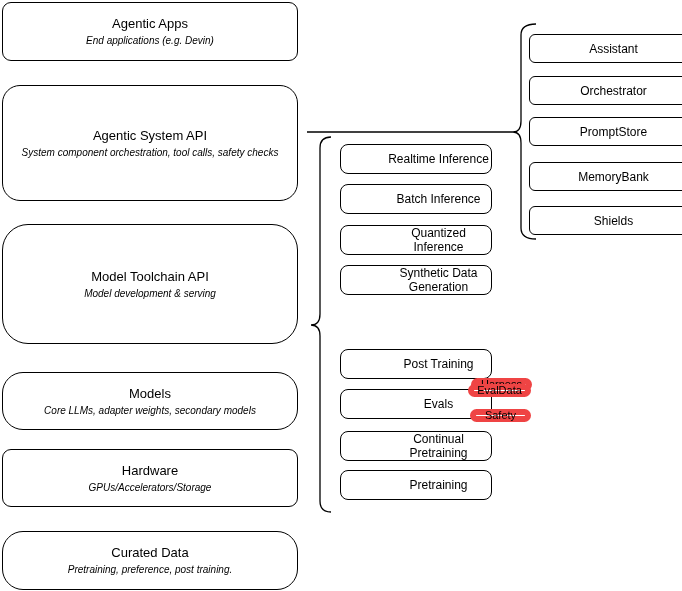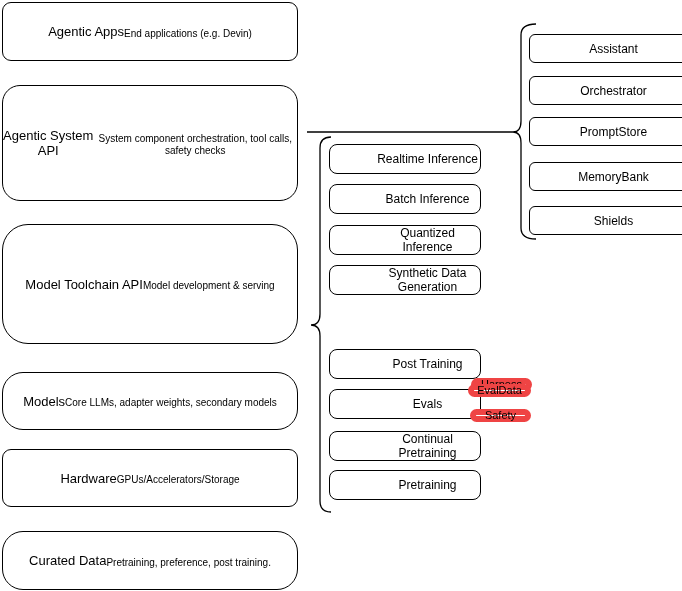--- a/index.html
+++ b/index.html
@@ -3,27 +3,27 @@
 <meta charset="utf-8">
 <style>
   html,body { margin:0; padding:0; background:#fff; }
   .canvas {
     position:relative; width:682px; height:591px; background:#ffffff;
     font-family:"Liberation Sans", sans-serif; color:#000; overflow:hidden;
   }
   svg.overlay { position:absolute; left:0; top:0; z-index:0; }
   .box {
     position:absolute; background:#ffffff; border:1px solid #000;
-    box-sizing:border-box; display:flex; 
+    box-sizing:border-box; display:flex; flex-direction:column;
     align-items:center; justify-content:center; text-align:center; z-index:1;
   }
   .lbox { left:2px; width:296px; }
   .lbox .title { font-size:13px; line-height:15px; }
-  .lbox .subtitle { font-size:10px; line-height:12px; margin-top:4px; }
-  .mbox { left:329px; width:152px; height:30px; border-radius:8px; font-size:12px;padding-left:45px; }
+  .lbox .subtitle { font-size:10px; line-height:12px; margin-top:4px;font-style:italic; }
+  .mbox { left:340px; width:152px; height:30px; border-radius:8px; font-size:12px;padding-left:45px; }
   .rbox { left:529px; width:169px; height:29px; border-radius:6px; font-size:12px; }
   .pill {
     position:absolute; background:#ffffff; border:6px solid #ef4444; border-radius:8px;
     box-sizing:border-box; display:flex; align-items:center; justify-content:center;
     font-size:11px; line-height:11px; z-index:2;
   }
 </style>
 </head>
 <body>
 

